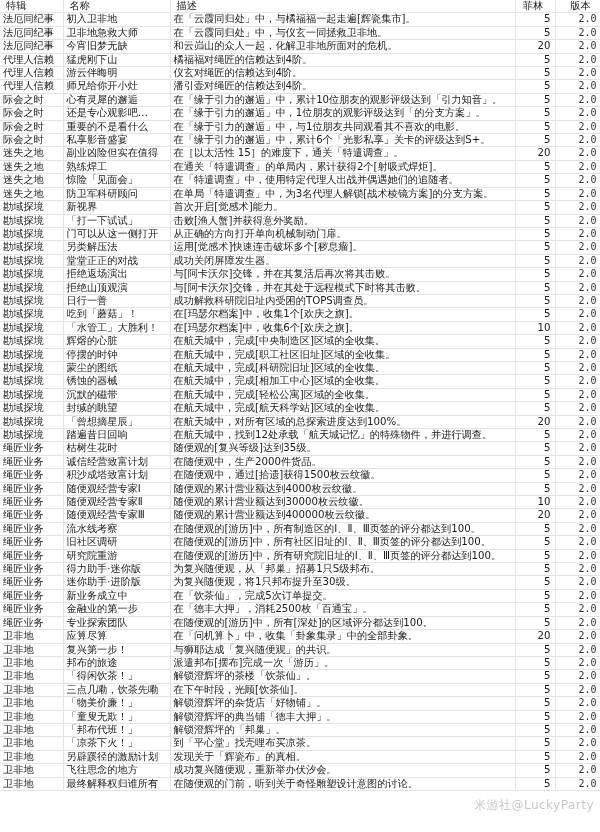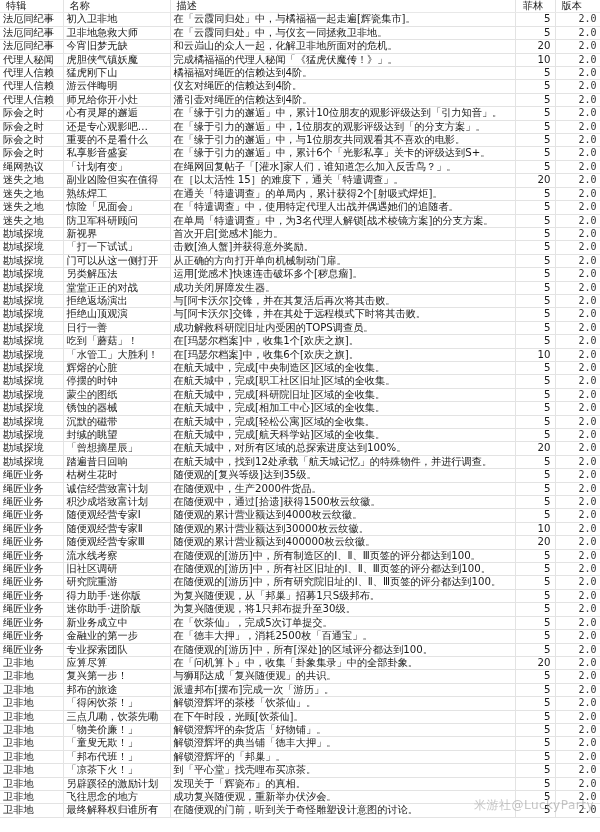--- a/index.html
+++ b/index.html
@@ -7,21 +7,21 @@
          font-family: "DejaVu Sans", "Liberation Sans", sans-serif; color: #1a1a1a; }
   table { border-collapse: collapse; width: 600px; table-layout: fixed; font-size: 10.2px; }
   col.c1 { width: 63px; } col.c2 { width: 107px; } col.c3 { width: 345px; }
   col.c4 { width: 40px; } col.c5 { width: 45px; }
   th, td { height: 12.4px; line-height: 12.4px; padding: 0 0 0 3px; white-space: nowrap;
            overflow: hidden; border-bottom: 0.8px solid #e3e3e3; border-right: 0.8px solid #e3e3e3;
            font-weight: normal; text-align: left; }
   th { border-bottom: 0.8px solid #e8e8e8; padding-left: 6px; }
   td.num, th.num { text-align: right; padding-right: 4px; padding-left: 0; }
   td.ver { text-align: right; padding-right: 3px; font-family: "DejaVu Sans Mono", "Liberation Mono", monospace; font-size: 10px; color: #333; }
-  th.ver { }
+  th.ver { text-align: center; }
   td.cat { color: #222; }
   .watermark { position: absolute; right: 6px; bottom: 18px; font-size: 12px; color: rgba(150,150,150,0.55);
                pointer-events: none; letter-spacing: 0.5px; }
 </style>
 </head>
 <body>
 
 <table>
   <colgroup>
       <col class="c1">
@@ -55,27 +55,20 @@
         <td class="ver">2.0</td>
       </tr>
       <tr>
         <td class="cat">法厄同纪事</td>
         <td>今宵旧梦无缺</td>
         <td>和云岿山的众人一起，化解卫非地所面对的危机。</td>
         <td class="num">20</td>
         <td class="ver">2.0</td>
       </tr>
       <tr>
-        <td class="cat">代理人秘闻</td>
-        <td>虎胆侠气镇妖魔</td>
-        <td>完成橘福福的代理人秘闻「《猛虎伏魔传！》」。</td>
-        <td class="num">10</td>
-        <td class="ver">2.0</td>
-      </tr>
-      <tr>
         <td class="cat">代理人信赖</td>
         <td>猛虎刚下山</td>
         <td>橘福福对绳匠的信赖达到4阶。</td>
         <td class="num">5</td>
         <td class="ver">2.0</td>
       </tr>
       <tr>
         <td class="cat">代理人信赖</td>
         <td>游云伴晦明</td>
         <td>仪玄对绳匠的信赖达到4阶。</td>
@@ -107,27 +100,20 @@
         <td class="cat">际会之时</td>
         <td>重要的不是看什么</td>
         <td>在「缘于引力的邂逅」中，与1位朋友共同观看其不喜欢的电影。</td>
         <td class="num">5</td>
         <td class="ver">2.0</td>
       </tr>
       <tr>
         <td class="cat">际会之时</td>
         <td>私享影音盛宴</td>
         <td>在「缘于引力的邂逅」中，累计6个「光影私享」关卡的评级达到S+。</td>
-        <td class="num">5</td>
-        <td class="ver">2.0</td>
-      </tr>
-      <tr>
-        <td class="cat">绳网热议</td>
-        <td>「计划有变」</td>
-        <td>在绳网回复帖子「[灌水]家人们，谁知道怎么加入反舌鸟？」。</td>
         <td class="num">5</td>
         <td class="ver">2.0</td>
       </tr>
       <tr>
         <td class="cat">迷失之地</td>
         <td>副业凶险但实在值得</td>
         <td>在［以太活性 15］的难度下，通关「特遣调查」。</td>
         <td class="num">20</td>
         <td class="ver">2.0</td>
       </tr>

